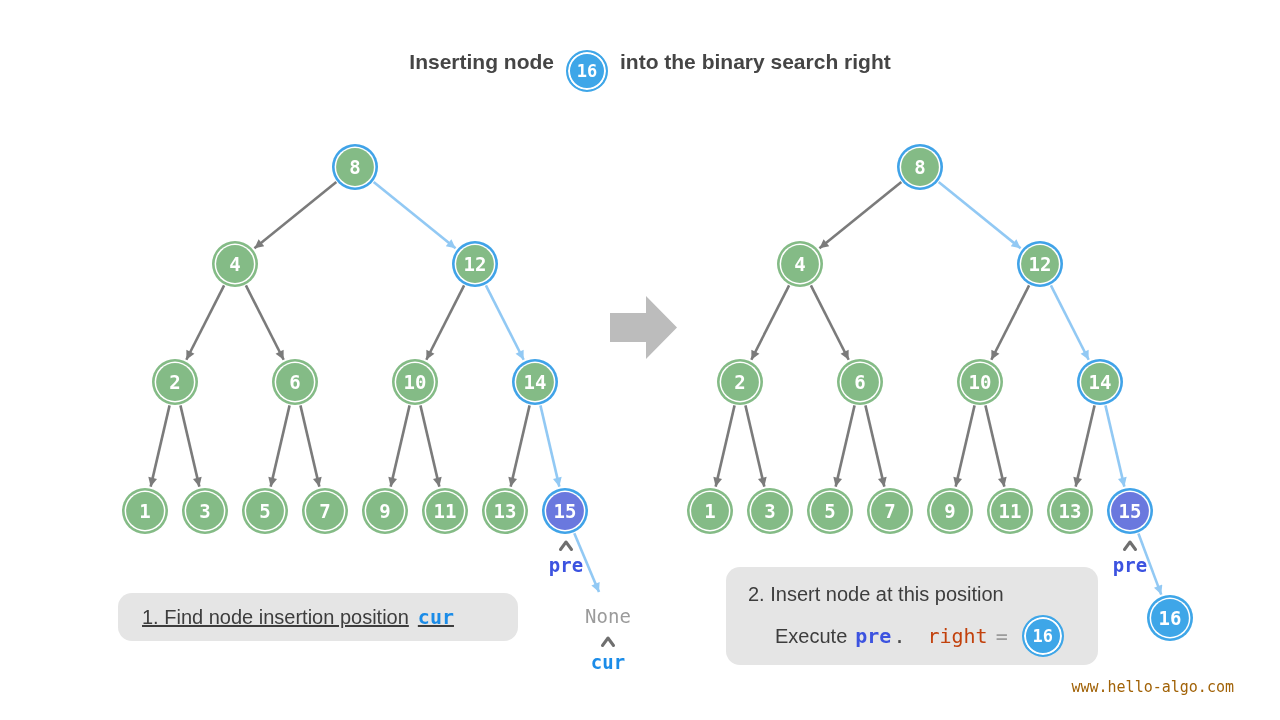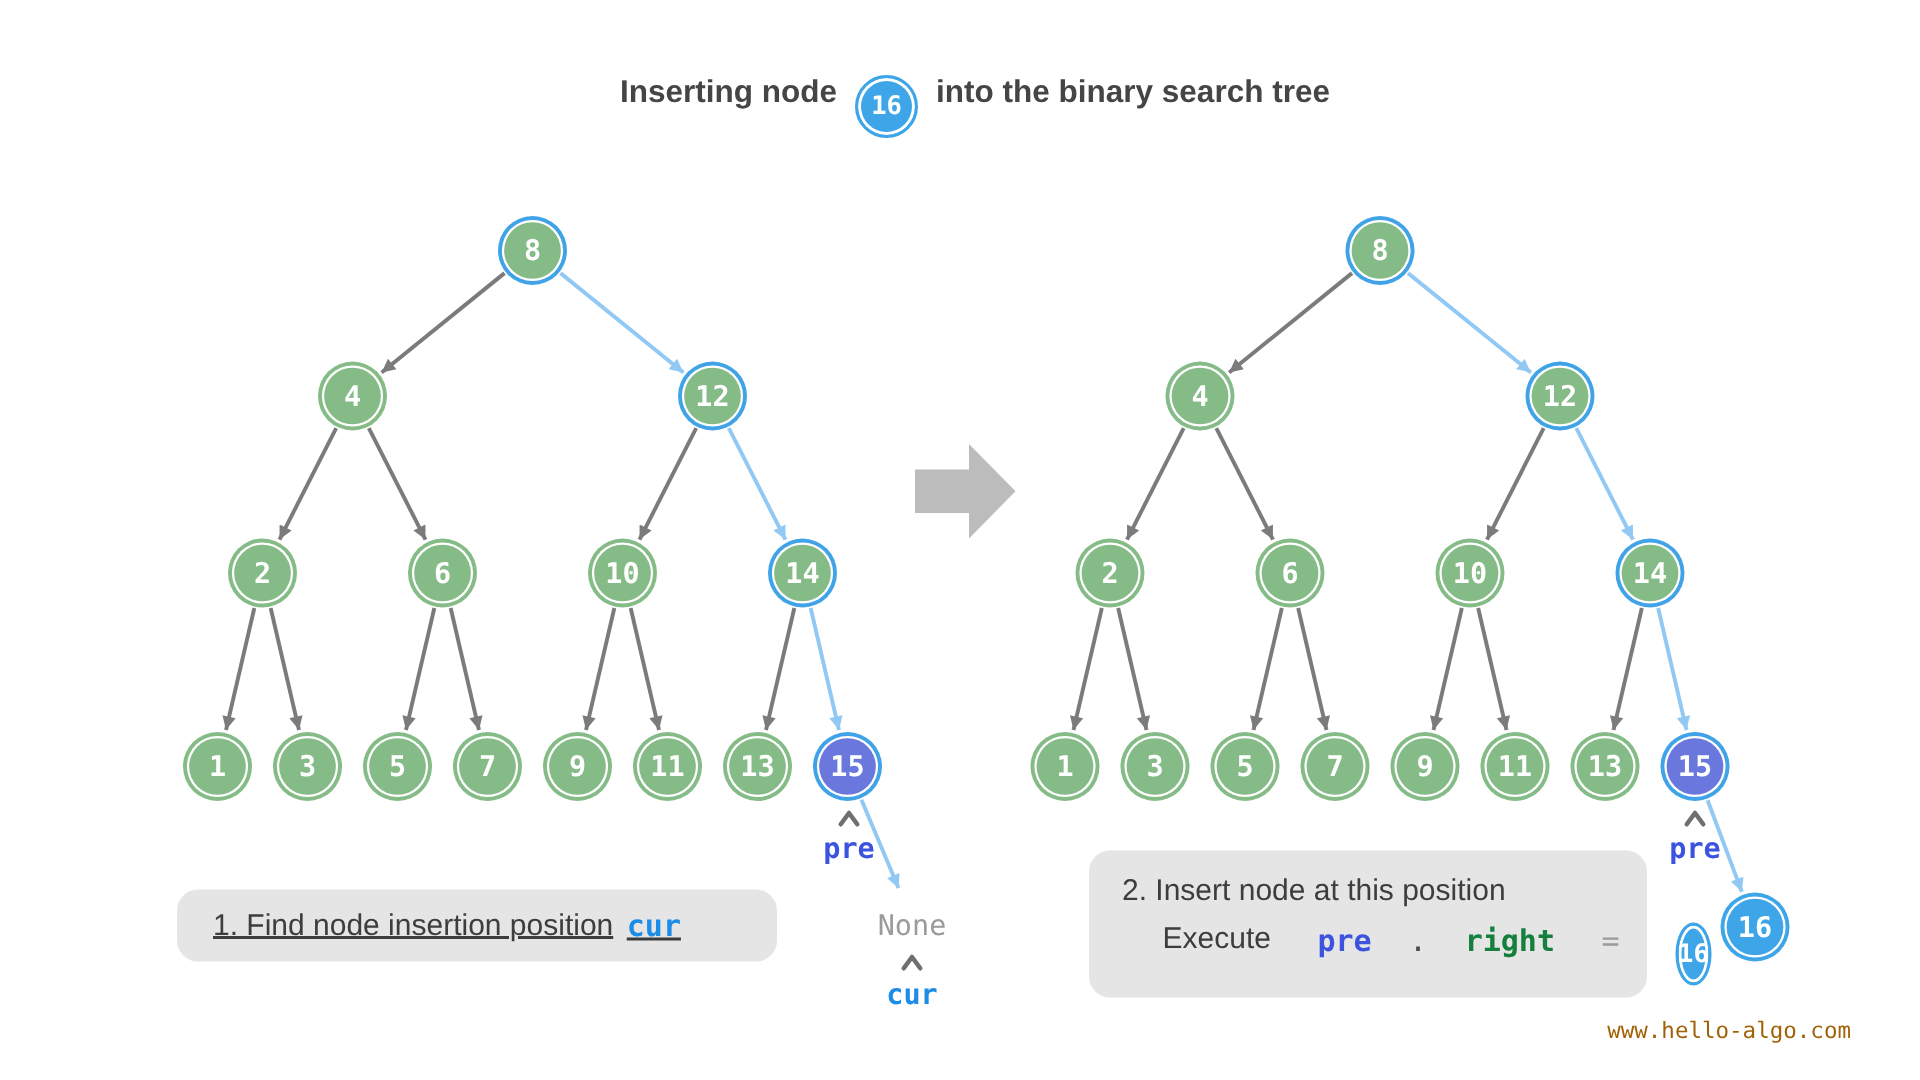--- a/index.html
+++ b/index.html
@@ -14,26 +14,26 @@
   .node-badge{width:42px;height:42px;border-radius:50%;background:#3ea6e8;
               border:2.5px solid #3ea6e8;box-shadow:inset 0 0 0 2px #fff;box-sizing:border-box;
               display:flex;align-items:center;justify-content:center;color:#fff;
               font-family:"DejaVu Sans Mono",monospace;font-weight:bold;font-size:17px;}
   .caption{position:absolute;background:#e5e5e5;border-radius:14px;color:#3d3d3d;font-size:20px;}
   .caption1{left:118px;top:593px;width:400px;height:48px;display:flex;align-items:center;
             padding-left:24px;box-sizing:border-box;text-decoration:underline;}
   .caption1 .code{margin-left:9px;}
   .caption2{left:726px;top:567px;width:372px;height:98px;padding:13px 0 0 22px;box-sizing:border-box;}
   .caption2 .line1{height:28px;line-height:28px;}
-  .caption2 .line2{margin-top:7px;margin-left:27px;display:flex;align-items:flex-start;height:42px;gap:23px;}
+  .caption2 .line2{margin-top:7px;margin-left:27px;display:flex;align-items:center;height:42px;}
   .code{font-family:"DejaVu Sans Mono",monospace;font-weight:bold;font-size:20px;}
   .code-cur{color:#1b8ce8;}
   .code-pre{color:#3c53e0;margin-left:8px;}
   .code-dot{color:#4a4a4a;font-weight:normal;margin:0 2px;}
-  .code-attr{color:#15803d;font-weight:bold;}
+  .code-attr{color:#c2410c;font-weight:normal;margin-left:20px;}
   .code-eq{color:#9b9b9b;font-weight:normal;margin:0 14px 0 8px;}
   .big-arrow{position:absolute;left:608px;top:294px;}
   .watermark{position:absolute;right:46px;top:678px;font-family:"DejaVu Sans Mono",monospace;
              font-size:15px;color:#a16207;}
 </style>
 </head>
 <body>
 
 <div class="stage">
 
@@ -273,21 +273,21 @@
 
   <svg class="big-arrow" width="72" height="68">
     <polygon points="2,19 38,19 38,2 69,33.5 38,65 38,48 2,48" fill="#bcbcbc"></polygon>
   </svg>
 
   <div class="title">
     <span>Inserting node</span>
     <span class="node-badge">
       <span>16</span>
     </span>
-    <span>into the binary search tree</span>
+    <span>into the binary search right</span>
   </div>
 
   <div class="caption caption1">
     <span>1. Find node insertion position</span>
     <span class="code code-cur">cur</span>
   </div>
 
   <div class="caption caption2">
     <div class="line1">2. Insert node at this position</div>
     <div class="line2">

